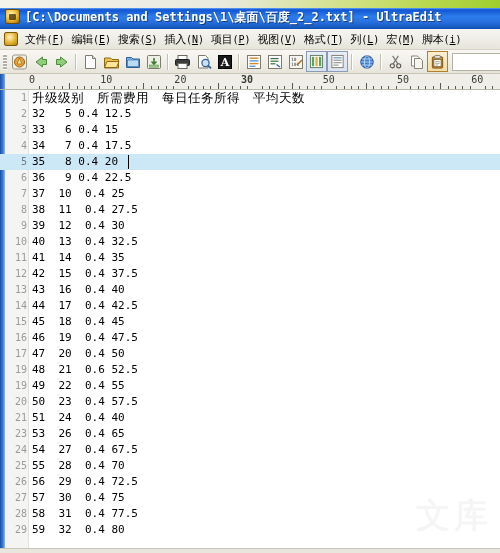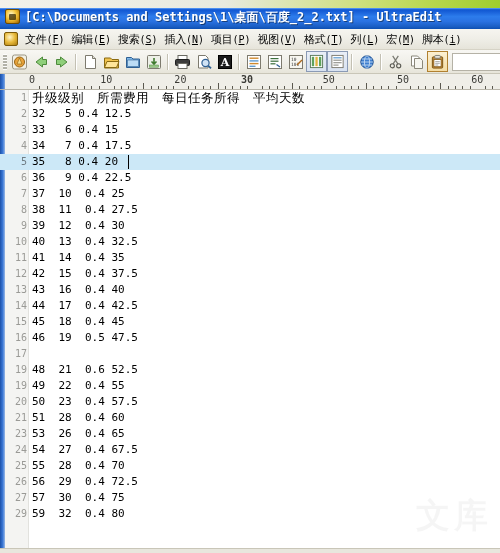--- a/index.html
+++ b/index.html
@@ -559,30 +559,31 @@
         <div class="line"><span class="ln">6</span><span class="ltext">36   9 0.4 22.5</span></div>
         <div class="line"><span class="ln">7</span><span class="ltext">37  10  0.4 25</span></div>
         <div class="line"><span class="ln">8</span><span class="ltext">38  11  0.4 27.5</span></div>
         <div class="line"><span class="ln">9</span><span class="ltext">39  12  0.4 30</span></div>
         <div class="line"><span class="ln">10</span><span class="ltext">40  13  0.4 32.5</span></div>
         <div class="line"><span class="ln">11</span><span class="ltext">41  14  0.4 35</span></div>
         <div class="line"><span class="ln">12</span><span class="ltext">42  15  0.4 37.5</span></div>
         <div class="line"><span class="ln">13</span><span class="ltext">43  16  0.4 40</span></div>
         <div class="line"><span class="ln">14</span><span class="ltext">44  17  0.4 42.5</span></div>
         <div class="line"><span class="ln">15</span><span class="ltext">45  18  0.4 45</span></div>
-        <div class="line"><span class="ln">16</span><span class="ltext">46  19  0.5 47.5</span></div>
-        <div class="line"><span class="ln">17</span></div>
+        <div class="line"><span class="ln">16</span><span class="ltext">46  19  0.4 47.5</span></div>
+        <div class="line"><span class="ln">17</span><span class="ltext">47  20  0.4 50</span></div>
         <div class="line"><span class="ln">19</span><span class="ltext">48  21  0.6 52.5</span></div>
         <div class="line"><span class="ln">19</span><span class="ltext">49  22  0.4 55</span></div>
         <div class="line"><span class="ln">20</span><span class="ltext">50  23  0.4 57.5</span></div>
-        <div class="line"><span class="ln">21</span><span class="ltext">51  28  0.4 60</span></div>
+        <div class="line"><span class="ln">21</span><span class="ltext">51  24  0.4 40</span></div>
         <div class="line"><span class="ln">23</span><span class="ltext">53  26  0.4 65</span></div>
         <div class="line"><span class="ln">24</span><span class="ltext">54  27  0.4 67.5</span></div>
         <div class="line"><span class="ln">25</span><span class="ltext">55  28  0.4 70</span></div>
         <div class="line"><span class="ln">26</span><span class="ltext">56  29  0.4 72.5</span></div>
         <div class="line"><span class="ln">27</span><span class="ltext">57  30  0.4 75</span></div>
+        <div class="line"><span class="ln">28</span><span class="ltext">58  31  0.4 77.5</span></div>
         <div class="line"><span class="ln">29</span><span class="ltext">59  32  0.4 80</span></div>
       </div>
     <div class="watermark">文库</div>
   </div>
 
   <div class="statusbar"></div>
 </div>
 
 </body></html>

